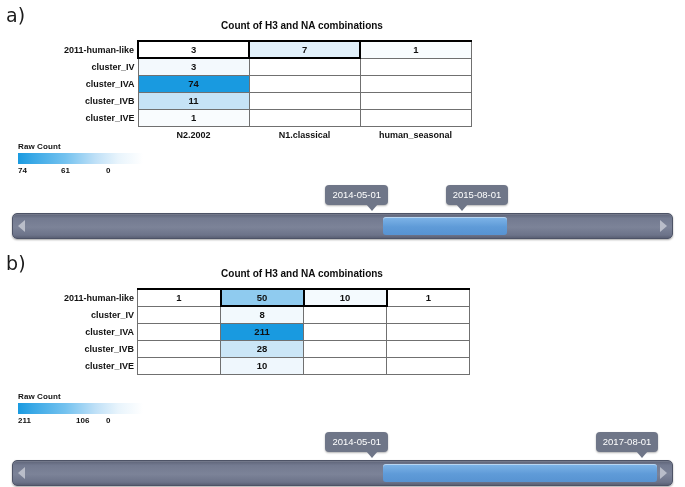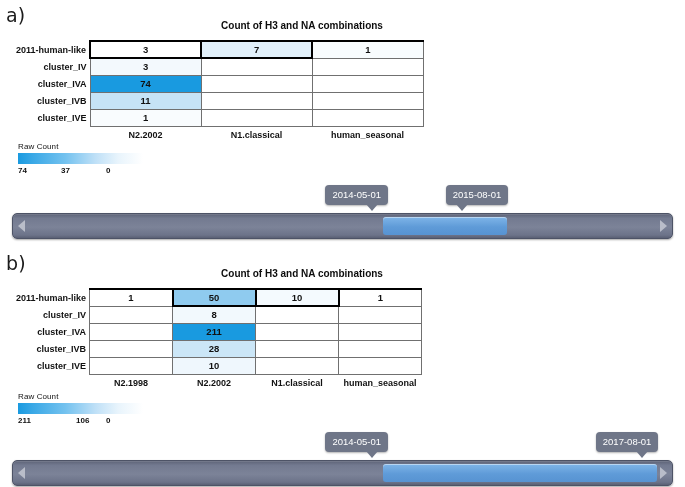--- a/index.html
+++ b/index.html
@@ -33,20 +33,21 @@
     color: #0d0d0d;
     text-align: center;
     white-space: nowrap;
   }
 
   
   .heat-wrap { position: absolute; }
   table.heat {
     border-collapse: collapse;
     table-layout: fixed;
+    margin-left: 48px;
   }
   table.heat td {
     height: 17px;
     padding: 0;
     font-size: 9.5px;
     font-weight: bold;
     color: #111;
     text-align: center;
     vertical-align: middle;
     border: 1px solid #707070;
@@ -72,21 +73,21 @@
     padding-top: 3px;
     white-space: nowrap;
   }
   table.heat td.sel { border: 2px solid #000000; }
   table.heat tr.header-row td.cell { border-top: 2px solid #000000; }
 
   
   .legend { position: absolute; }
   .legend-title {
     font-size: 8px;
-    font-weight: normal;
+    font-weight: bold;
     color: #111;
     margin-bottom: 2px;
     letter-spacing: .1px;
   }
   .legend-bar {
     height: 11px;
     border: 0;
   }
   .legend-ticks {
     position: relative;
@@ -214,21 +215,21 @@
           </tr>
         </tbody>
       </table>
   </div>
 
   <div class="legend" style="left:18px; top:142px; width:125px;">
     <div class="legend-title">Raw Count</div>
     <div class="legend-bar" id="legendBarA" style="background: linear-gradient(to right, rgb(25, 154, 224) 0%, rgb(58, 168, 230) 12%, rgb(116, 194, 239) 38%, rgb(191, 224, 247) 62%, rgb(232, 244, 252) 80%, rgb(255, 255, 255) 100%);"></div>
     <div class="legend-ticks" id="legendTicksA">
         <span style="left:0px">74</span>
-        <span style="left:43px">37</span>
+        <span style="left:43px">61</span>
         <span style="left:88px">0</span>
       </div>
   </div>
 
   <div class="slider" style="left:12px; top:185px; width:661px; height:60px;">
     <div class="tip tail-right" id="tipA1" style="top: 0px; left: 313.482px;">2014-05-01</div>
     <div class="tip tail-left" id="tipA2" style="top: 0px; left: 433.75px;">2015-08-01</div>
     <div class="slider-track" style="top:28px; position:absolute; left:0; right:0;">
       <span class="arrow-l"></span>
       <span class="arrow-r"></span>
@@ -271,27 +272,20 @@
             <td class="cell" style="width:83px;background:#ffffff"></td>
             <td class="cell" style="width:83px;background:#ffffff"></td>
           </tr>
           <tr class="">
             <td class="rowlab" style="width:70px">cluster_IVE</td>
             <td class="cell" style="width:83px;background:#ffffff"></td>
             <td class="cell" style="width:83px;background:#eff7fd">10</td>
             <td class="cell" style="width:83px;background:#ffffff"></td>
             <td class="cell" style="width:83px;background:#ffffff"></td>
           </tr>
-          <tr>
-            <td class="collab"></td>
-            <td class="collab">N2.1998</td>
-            <td class="collab">N2.2002</td>
-            <td class="collab">N1.classical</td>
-            <td class="collab">human_seasonal</td>
-          </tr>
         </tbody>
       </table>
   </div>
 
   <div class="legend" style="left:18px; top:392px; width:125px;">
     <div class="legend-title">Raw Count</div>
     <div class="legend-bar" id="legendBarB" style="background: linear-gradient(to right, rgb(25, 154, 224) 0%, rgb(58, 168, 230) 12%, rgb(116, 194, 239) 38%, rgb(191, 224, 247) 62%, rgb(232, 244, 252) 80%, rgb(255, 255, 255) 100%);"></div>
     <div class="legend-ticks" id="legendTicksB">
         <span style="left:0px">211</span>
         <span style="left:58px">106</span>

